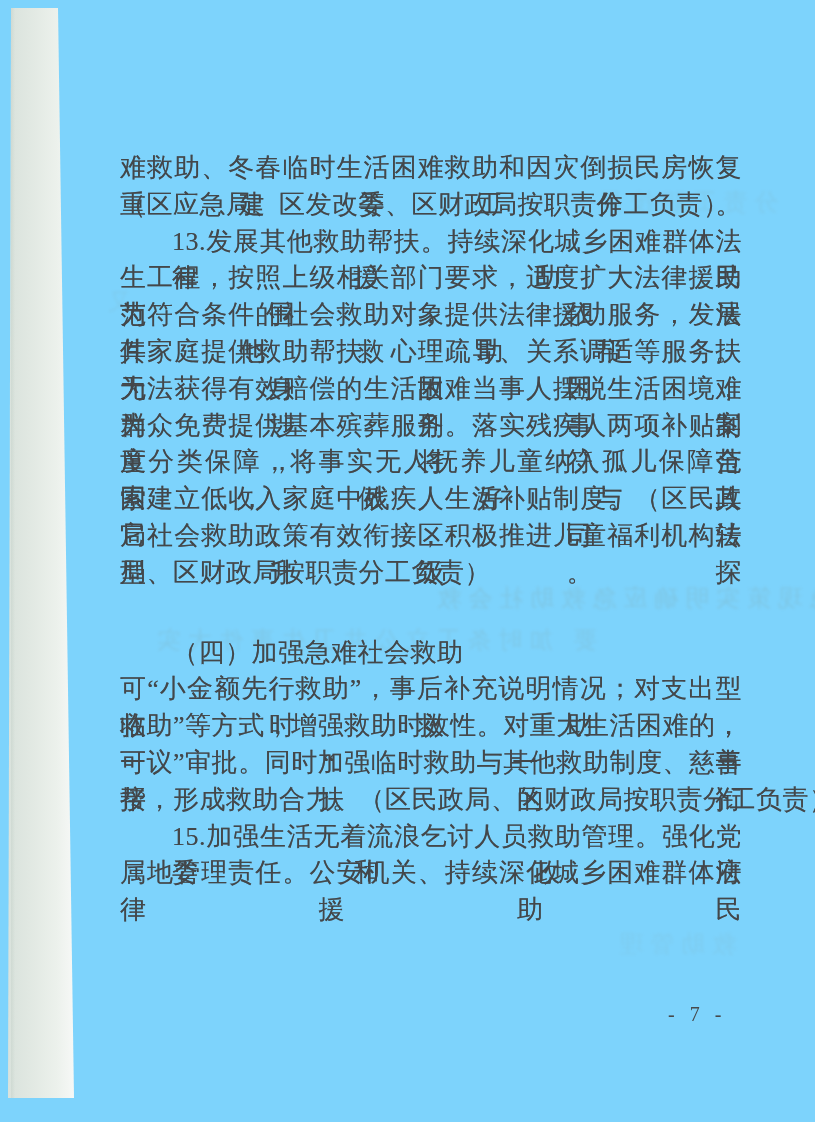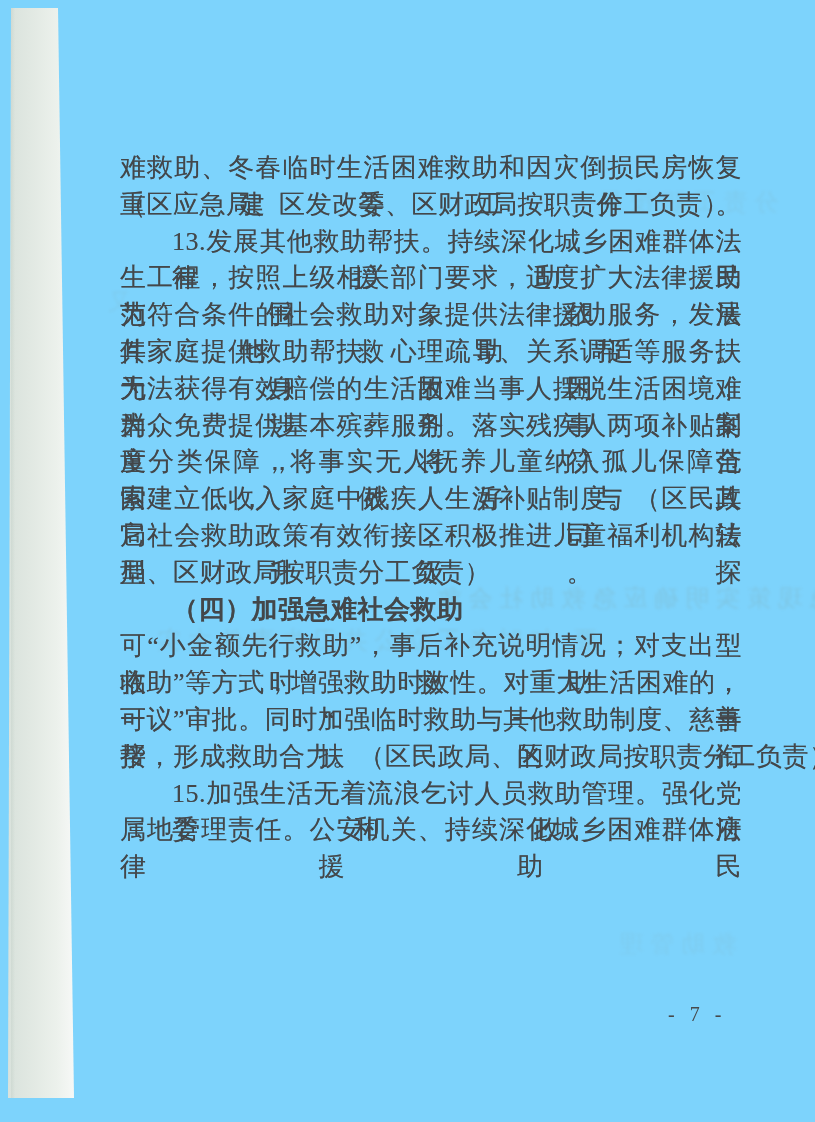--- a/index.html
+++ b/index.html
@@ -50,21 +50,22 @@
   }
   .line.justify {
     white-space: normal;
     text-align: justify;
     text-align-last: justify;
   }
   .line.indent {
     padding-left: 52px;
   }
   .line.heading {
-    font-weight: 700;
+    font-weight: 400;
+    margin-top: 43px;
   }
   
   #page-number {
     position: absolute;
     left: 668px;
     top: 1003px;
     font-size: 20px;
     color: #47494b;
     letter-spacing: 5px;
     font-family: "Liberation Serif", "DejaVu Serif", serif;

